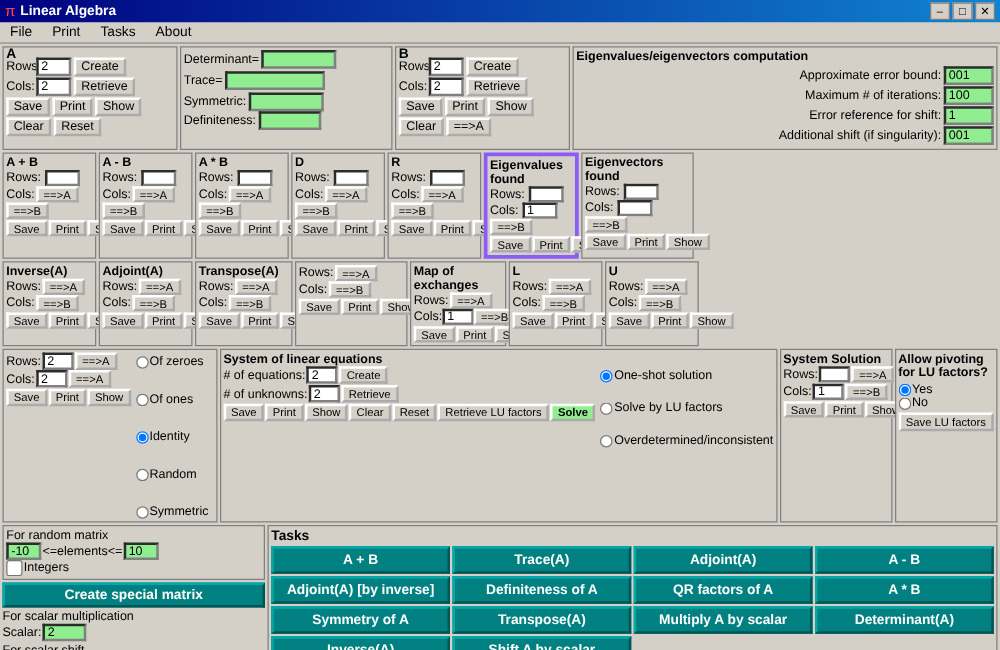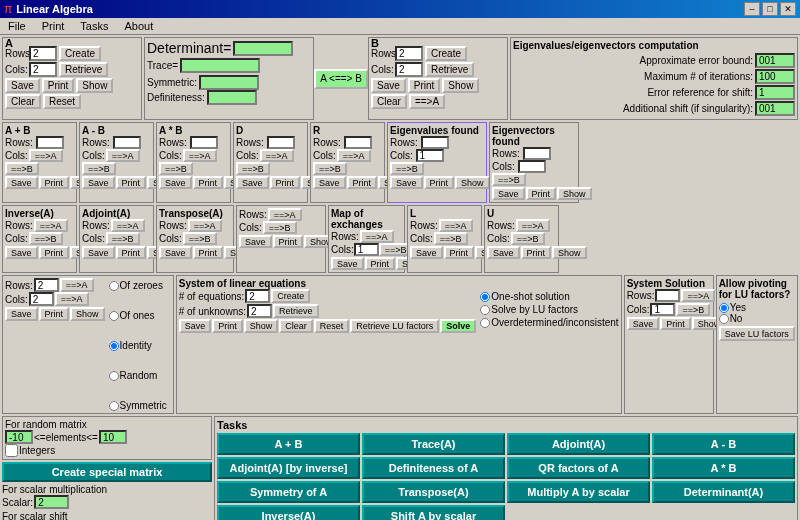--- a/index.html
+++ b/index.html
@@ -162,40 +162,37 @@
         </div>
         <div style="display:flex; gap:2px;">
           <button class="btn" style="height:15px; font-size:10px;">Clear</button>
           <button class="btn" style="height:15px; font-size:10px;">Reset</button>
         </div>
       </div>
     </div>
 
     <div style="border:1px solid #808080; padding:2px; background:#d4d0c8; width:170px;">
       <div style="display:flex; align-items:center; gap:2px; margin-bottom:2px;">
-        <span style="font-size:14px; white-space:nowrap;">Determinant=</span>
+        <span style="font-size:10px; white-space:nowrap;">Determinant=</span>
         <input type="text" value="" style="width: 60px; height: 15px; font-size: 10px; border: 2px inset rgb(128, 128, 128); background: rgb(144, 238, 144);">
       </div>
       <div style="display:flex; align-items:center; gap:2px; margin-bottom:2px;">
         <span style="font-size:10px;">Trace=</span>
         <input type="text" value="" style="width: 80px; height: 15px; font-size: 10px; border: 2px inset rgb(128, 128, 128); background: rgb(144, 238, 144);">
       </div>
       <div style="display:flex; align-items:center; gap:2px;">
         <span style="font-size:10px;">Symmetric:</span>
         <input type="text" value="" style="width: 60px; height: 15px; font-size: 10px; border: 2px inset rgb(128, 128, 128); background: rgb(144, 238, 144);">
       </div>
       <div style="display:flex; align-items:center; gap:2px; margin-bottom:2px;">
         <span style="font-size:10px;">Definiteness:</span>
         <input type="text" value="" style="width: 50px; height: 15px; font-size: 10px; border: 2px inset rgb(128, 128, 128); background: rgb(144, 238, 144);">
       </div>
     </div>
 
-    <div style="display:flex; align-items:center; justify-content:center; width:50px;">
-      <button class="btn" style="height:20px; font-size:10px; background:#90EE90;">A &lt;==&gt; B</button>
-    </div>
 
     <div class="matrix-panel" style="width:140px; padding:2px; border:1px solid #808080; position:relative;">
       <span class="matrix-label">B</span>
       <div style="margin-top:6px;">
         <div class="rc-row" style="display:flex; align-items:center; gap:2px; margin-bottom:1px;">
           <span class="rc-lbl">Rows:</span>
           <input type="text" value="2" style="width: 28px; height: 15px; font-size: 10px; border: 2px inset rgb(128, 128, 128);">
           <button class="btn" style="height:15px; font-size:10px;">Create</button>
         </div>
         <div class="rc-row" style="display:flex; align-items:center; gap:2px; margin-bottom:1px;">
@@ -301,21 +298,21 @@
       <div style="display:flex; gap:1px;">
           <button class="btn" style="height:13px; font-size:9px;">==&gt;B</button>
         </div>
       <div style="display:flex; gap:1px; margin-top:1px;">
         <button class="btn" style="height:13px; font-size:9px;">Save</button>
         <button class="btn" style="height:13px; font-size:9px;">Print</button>
         <button class="btn" style="height:13px; font-size:9px;">Show</button>
       </div>
     </div>
 
-    <div style="border:1px solid #8b5cf6; padding:2px; background:#d4d0c8; width:100px;">
+    <div style="border:3px solid #8b5cf6; padding:2px; background:#d4d0c8; width:76px;">
       <div style="font-size:10px; font-weight:bold;">Eigenvalues found</div>
       <div style="font-size:10px;">Rows: <input type="text" value="" style="width: 28px; height: 13px; font-size: 10px; border: 2px inset rgb(128, 128, 128);"></div>
       <div style="font-size:10px;">Cols: <input type="text" value="1" style="width: 28px; height: 13px; font-size: 10px; border: 2px inset rgb(128, 128, 128);"></div>
       <div style="display:flex; gap:1px;">
           <button class="btn" style="height:13px; font-size:9px;">==&gt;B</button>
         </div>
       <div style="display:flex; gap:1px; margin-top:1px;">
         <button class="btn" style="height:13px; font-size:9px;">Save</button>
         <button class="btn" style="height:13px; font-size:9px;">Print</button>
         <button class="btn" style="height:13px; font-size:9px;">Show</button>
@@ -466,21 +463,21 @@
           <div style="display:flex; gap:1px;">
             <button class="btn" style="height:14px; font-size:9px;">Save</button>
             <button class="btn" style="height:14px; font-size:9px;">Print</button>
             <button class="btn" style="height:14px; font-size:9px;">Show</button>
             <button class="btn" style="height:14px; font-size:9px;">Clear</button>
             <button class="btn" style="height:14px; font-size:9px;">Reset</button>
             <button class="btn" style="height:14px; font-size:9px;">Retrieve LU factors</button>
             <button class="btn" style="height:14px; font-size:9px; background:#90EE90; font-weight:bold;">Solve</button>
           </div>
         </div>
-        <div style="display:flex; flex-direction:column; gap:2px; margin-top:2px;">
+        <div style="display:flex; flex-direction:column; gap:15px; margin-top:2px;">
           <label style="font-size:10px; display:flex; align-items:center; gap:1px;"><input type="radio" name="sys-type" checked="" style=""> One-shot solution</label>
           <label style="font-size:10px; display:flex; align-items:center; gap:1px;"><input type="radio" name="sys-type" style=""> Solve by LU factors</label>
           <label style="font-size:10px; display:flex; align-items:center; gap:1px;"><input type="radio" name="sys-type" style=""> Overdetermined/inconsistent</label>
         </div>
       </div>
     </div>
 
     <div style="border:1px solid #808080; padding:2px; background:#d4d0c8; width:90px;">
       <div style="font-size:10px; font-weight:bold;">System Solution</div>
       <div style="font-size:10px; display:flex; align-items:center; gap:1px; margin-bottom:1px;">Rows: <input type="text" value="" style="width: 25px; height: 13px; font-size: 10px; border: 2px inset rgb(128, 128, 128);"> <button class="btn" style="height:13px; font-size:9px;">==&gt;A</button></div>

